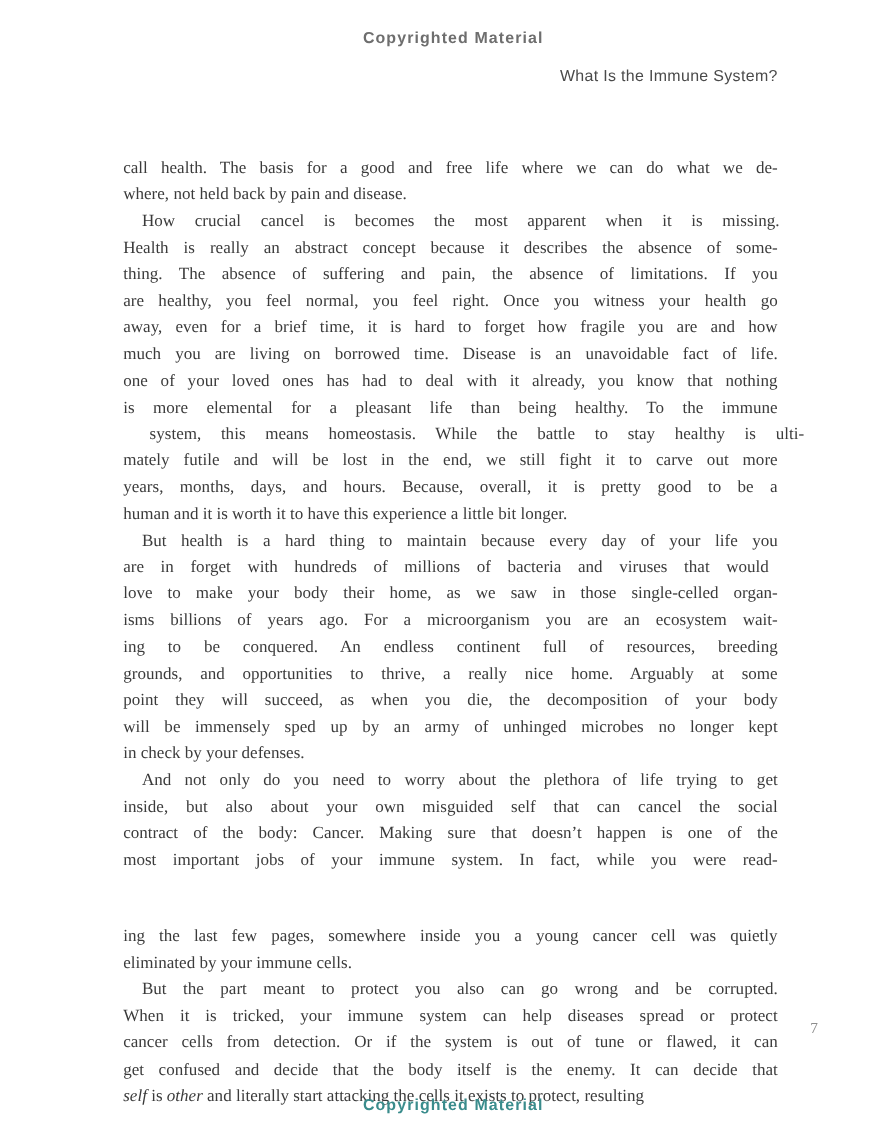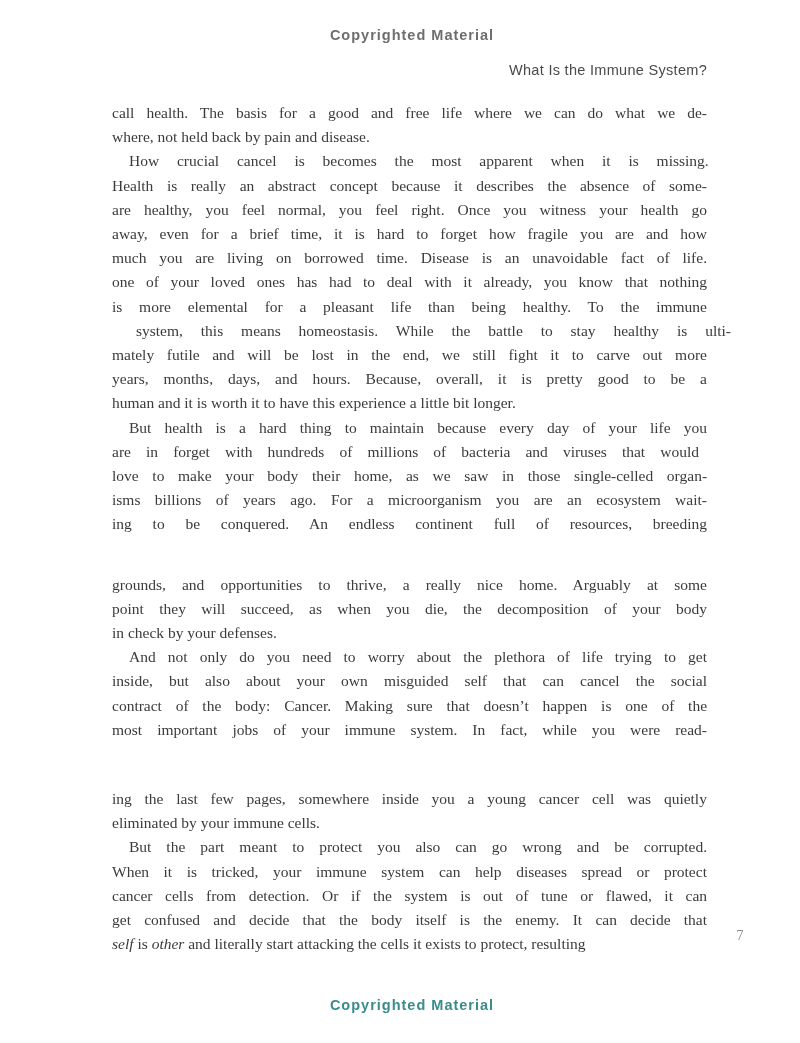--- a/index.html
+++ b/index.html
@@ -67,40 +67,42 @@
 </style>
 </head>
 <body>
 
 <div class="page">
   <div class="watermark top">Copyrighted Material</div>
 
   <div class="running-header">What Is the Immune System?</div>
 
   <div class="body-text" id="body-text">
-      <div class="line" style="word-spacing: 8.13px;"><span>call health. The basis for a good and free life where we can do what we de-</span></div>
+      <div class="line" style="word-spacing: 8.13px; margin-top: 40px;"><span>call health. The basis for a good and free life where we can do what we de-</span></div>
       <div class="line"><span>where, not held back by pain and disease.</span></div>
       <div class="line indent" style="word-spacing: 13.96px;"><span>How crucial cancel is becomes the most apparent when it is missing.</span></div>
       <div class="line" style="word-spacing: 9.7px;"><span>Health is really an abstract concept because it describes the absence of some-</span></div>
+      <div class="line" style="word-spacing: 11.14px;"><span>thing. The absence of suffering and pain, the absence of limitations. If you</span></div>
       <div class="line" style="word-spacing: 9.16px;"><span>are healthy, you feel normal, you feel right. Once you witness your health go</span></div>
       <div class="line" style="word-spacing: 8.05px;"><span>away, even for a brief time, it is hard to forget how fragile you are and how</span></div>
       <div class="line" style="word-spacing: 8.92px;"><span>much you are living on borrowed time. Disease is an unavoidable fact of life.</span></div>
       <div class="line" style="word-spacing: 7.76px;"><span>one of your loved ones has had to deal with it already, you know that nothing</span></div>
       <div class="line" style="word-spacing: 12.87px;"><span>is more elemental for a pleasant life than being healthy. To the immune</span></div>
       <div class="line" style="word-spacing: 14px; margin-left: 24px;"><span>system, this means homeostasis. While the battle to stay healthy is ulti-</span></div>
       <div class="line" style="word-spacing: 8.8px;"><span>mately futile and will be lost in the end, we still fight it to carve out more</span></div>
       <div class="line" style="word-spacing: 11.03px;"><span>years, months, days, and hours. Because, overall, it is pretty good to be a</span></div>
       <div class="line"><span>human and it is worth it to have this experience a little bit longer.</span></div>
       <div class="line indent" style="word-spacing: 9.25px;"><span>But health is a hard thing to maintain because every day of your life you</span></div>
       <div class="line" style="word-spacing: 11.2px;"><span>are in forget with hundreds of millions of bacteria and viruses that would</span></div>
       <div class="line" style="word-spacing: 9.77px;"><span>love to make your body their home, as we saw in those single-celled organ-</span></div>
       <div class="line" style="word-spacing: 10.54px;"><span>isms billions of years ago. For a microorganism you are an ecosystem wait-</span></div>
       <div class="line" style="word-spacing: 16.89px;"><span>ing to be conquered. An endless continent full of resources, breeding</span></div>
-      <div class="line" style="word-spacing: 12.24px; margin-top: 36px;"><span>grounds, and opportunities to thrive, a really nice home. Arguably at some</span></div>
+      <div class="line" style="word-spacing: 12.24px;"><span>grounds, and opportunities to thrive, a really nice home. Arguably at some</span></div>
       <div class="line" style="word-spacing: 11.49px;"><span>point they will succeed, as when you die, the decomposition of your body</span></div>
+      <div class="line" style="word-spacing: 9.44px;"><span>will be immensely sped up by an army of unhinged microbes no longer kept</span></div>
       <div class="line"><span>in check by your defenses.</span></div>
       <div class="line indent" style="word-spacing: 8.2px;"><span>And not only do you need to worry about the plethora of life trying to get</span></div>
       <div class="line" style="word-spacing: 12.24px;"><span>inside, but also about your own misguided self that can cancel the social</span></div>
       <div class="line" style="word-spacing: 9.9px;"><span>contract of the body: Cancer. Making sure that doesn’t happen is one of the</span></div>
       <div class="line" style="word-spacing: 11.13px;"><span>most important jobs of your immune system. In fact, while you were read-</span></div>
       <div class="line" style="word-spacing: 8.88px; margin-top: 45px;"><span>ing the last few pages, somewhere inside you a young cancer cell was quietly</span></div>
       <div class="line"><span>eliminated by your immune cells.</span></div>
       <div class="line indent" style="word-spacing: 11.09px;"><span>But the part meant to protect you also can go wrong and be corrupted.</span></div>
       <div class="line" style="word-spacing: 10.66px;"><span>When it is tricked, your immune system can help diseases spread or protect</span></div>
       <div class="line" style="word-spacing: 8.71px;"><span>cancer cells from detection. Or if the system is out of tune or flawed, it can</span></div>

